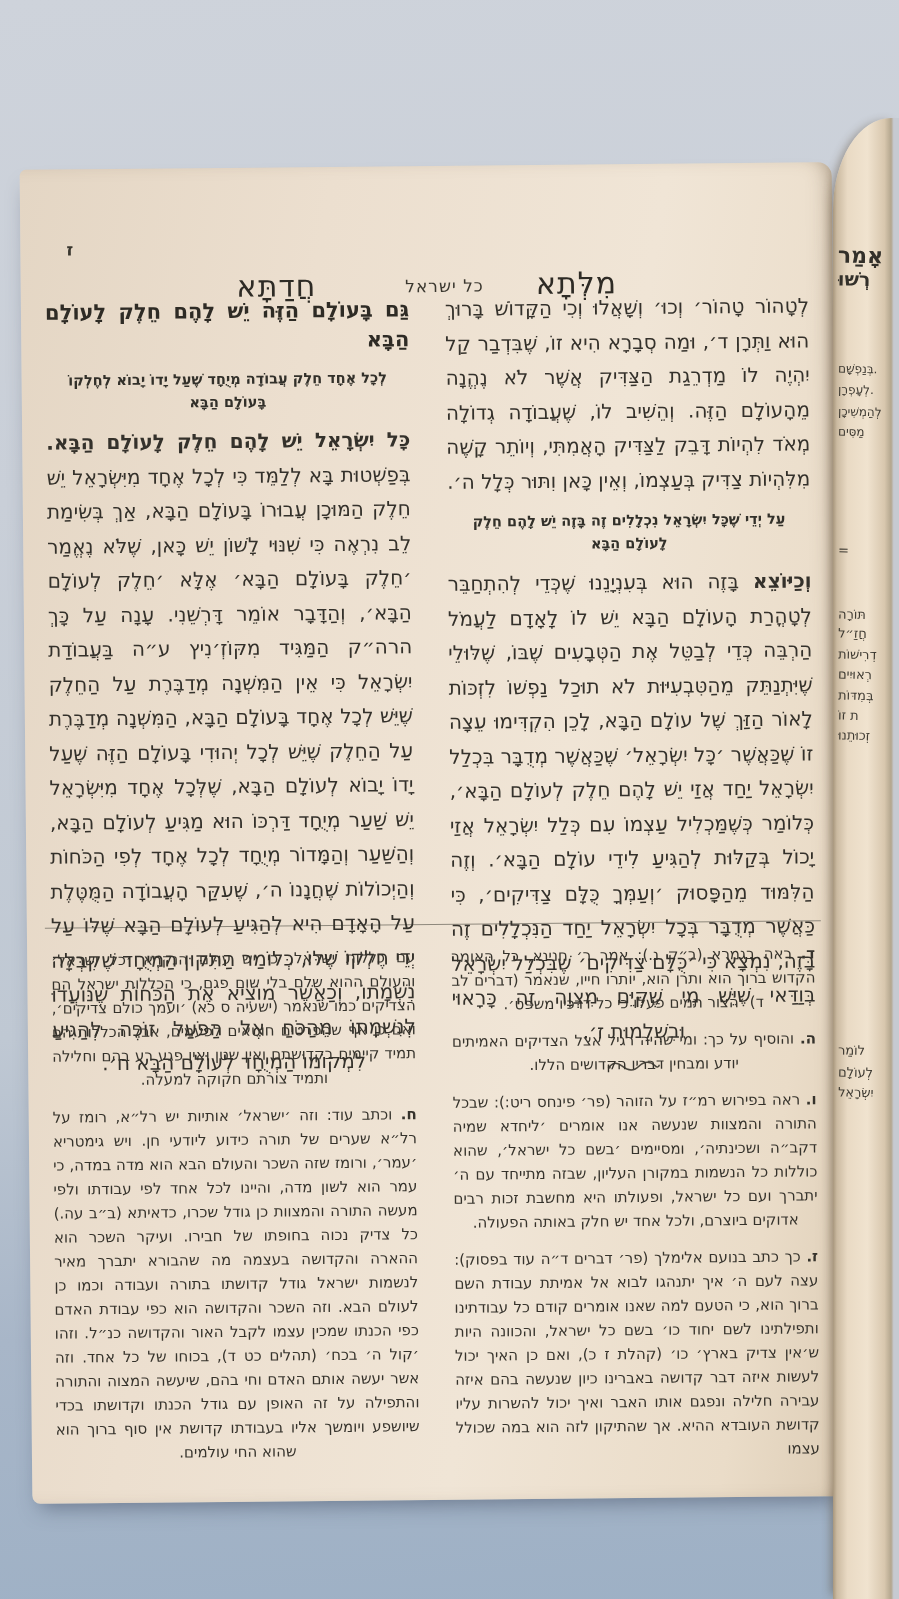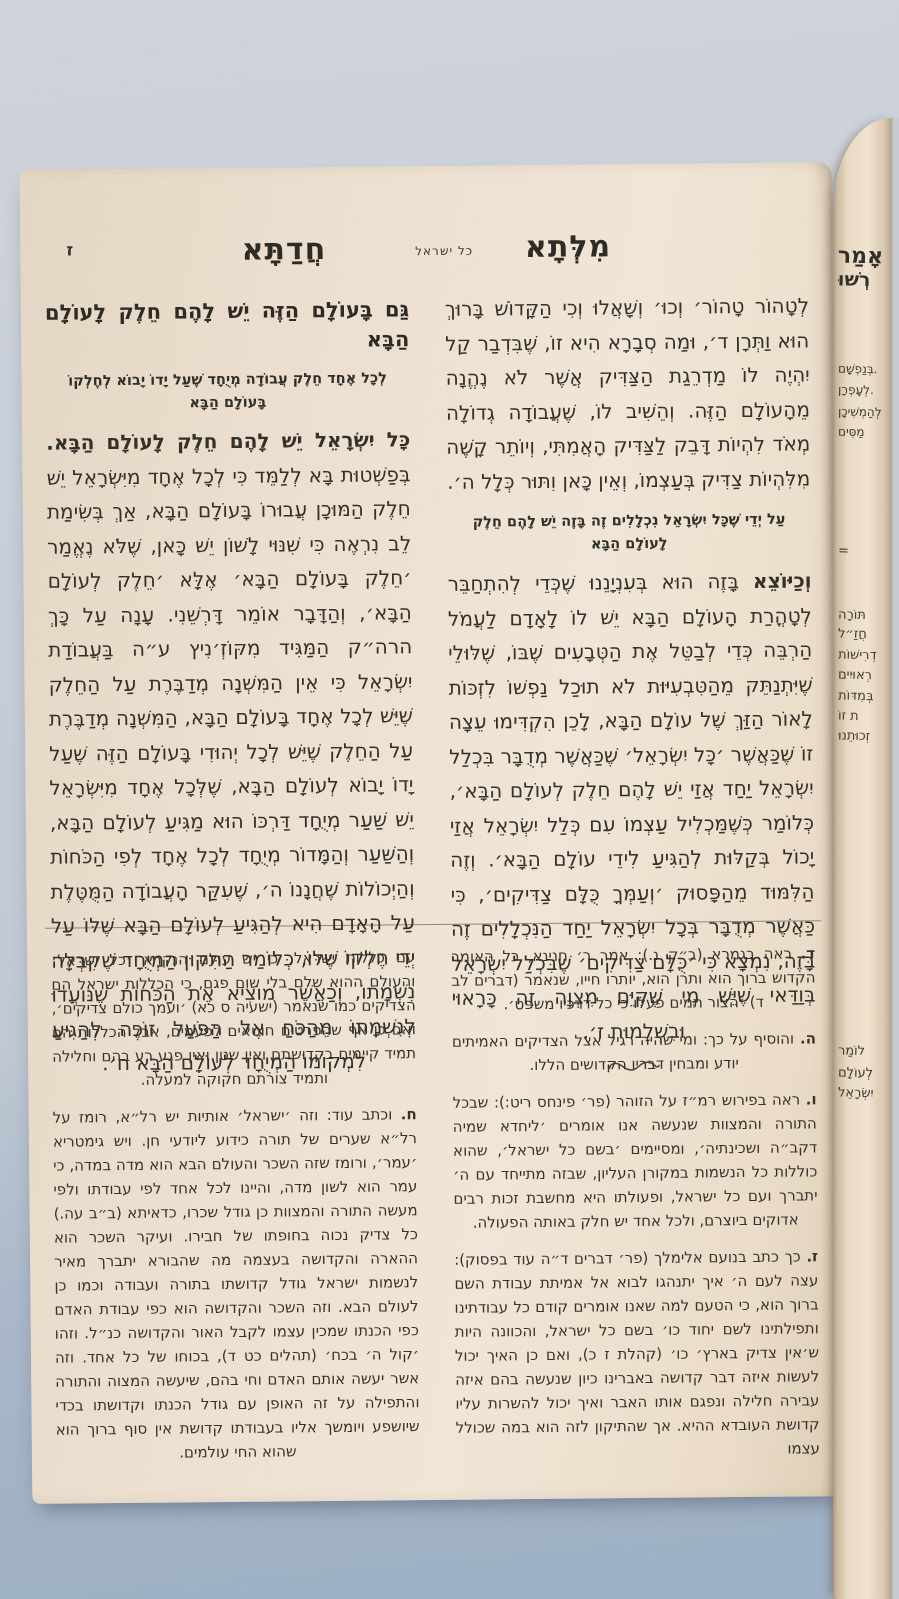--- a/index.html
+++ b/index.html
@@ -20,22 +20,22 @@
   }
   .page-inner{position:relative;width:100%;height:100%;color:#34312b;}
   
   .running-head{position:relative;margin-top:64px;height:46px;}
   .pagenum{
     position:absolute;left:46px;top:6px;font-size:17px;font-weight:bold;color:#3a372f;
   }
   .titles{
     display:flex;justify-content:center;align-items:baseline;gap:52px;direction:rtl;
   }
-  .book-title{font-size:30px;font-weight:bold;letter-spacing:1px;color:#2e2b25;}
-  .section-label{font-size:12px;color:#3a372f;letter-spacing:1px;position:relative;top:-3px;margin-left:37px;}
+  .book-title{font-size:30px;font-weight:normal;letter-spacing:1px;color:#2e2b25;margin-top:37px;}
+  .section-label{font-size:17px;color:#3a372f;letter-spacing:1px;position:relative;top:-3px;margin-left:37px;}
   
   .cols{
     display:flex;direction:rtl;gap:36px;padding:0 24px;margin-top:16px;height:618px;
   }
   .col{flex:1 1 0;min-width:0;}
   .main-par{
     font-size:20px;line-height:34.5px;text-align:justify;text-align-last:center;
     margin:0;
   }
   .lead{font-weight:bold;}

